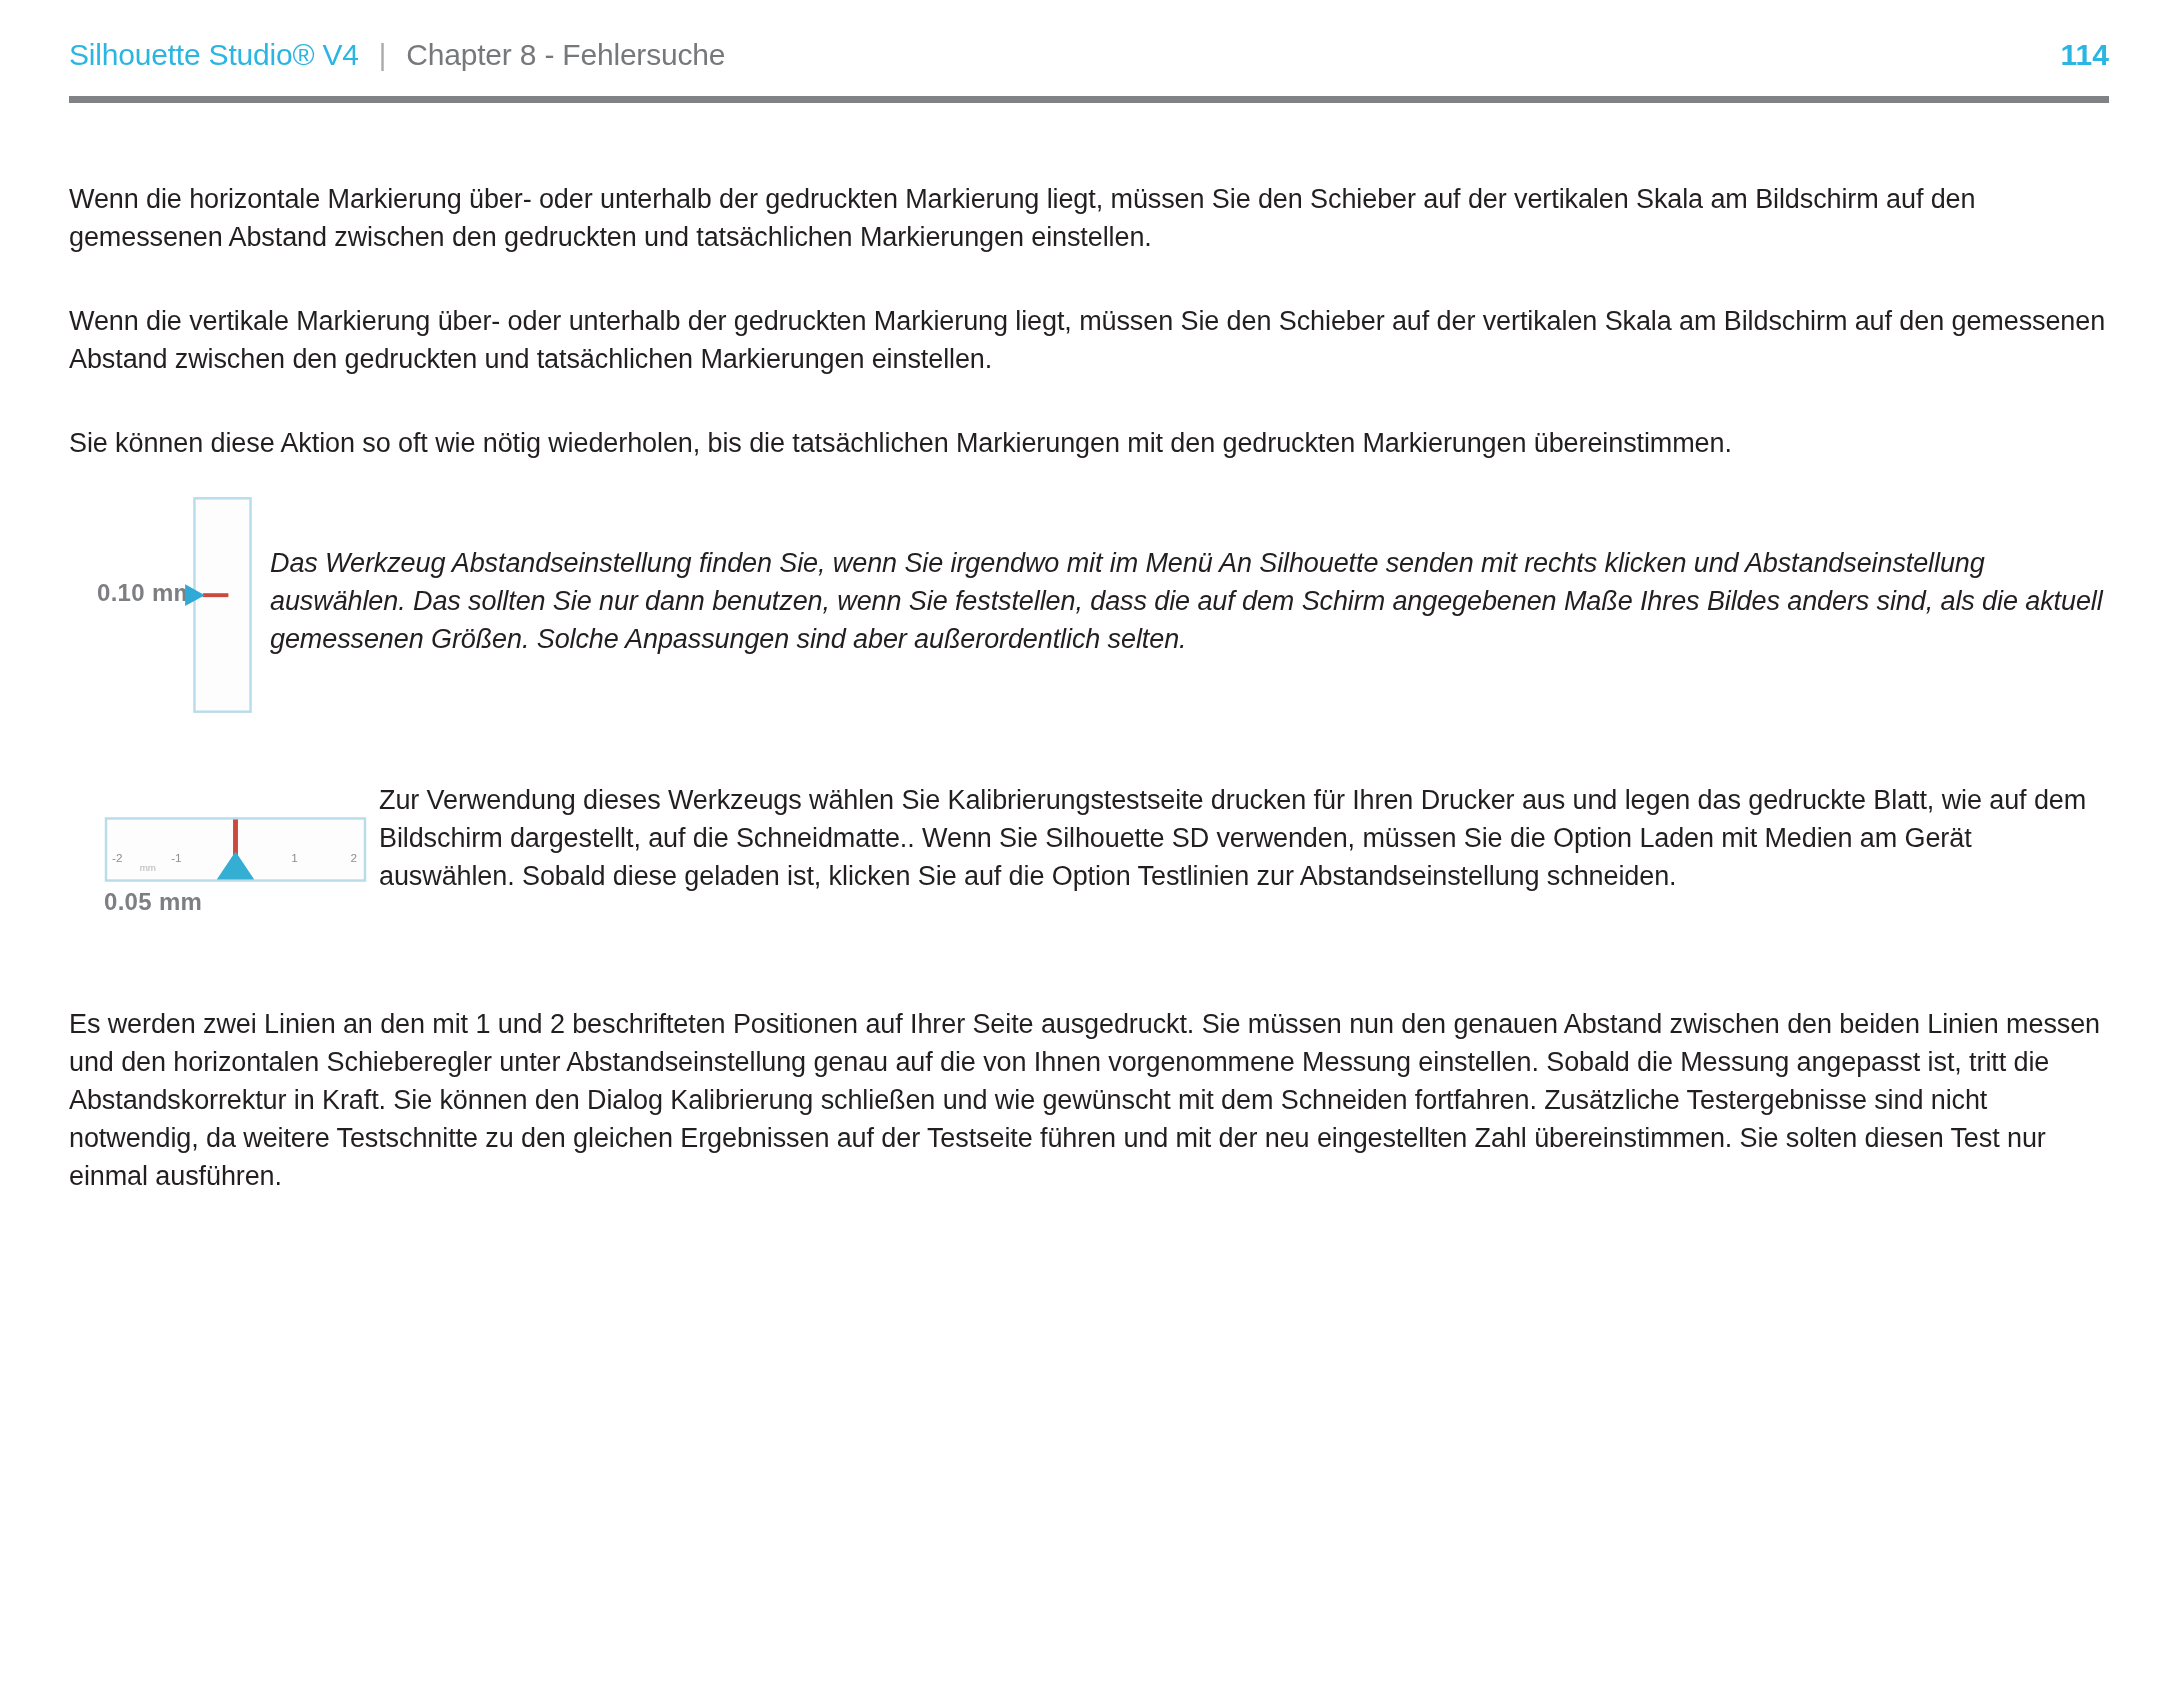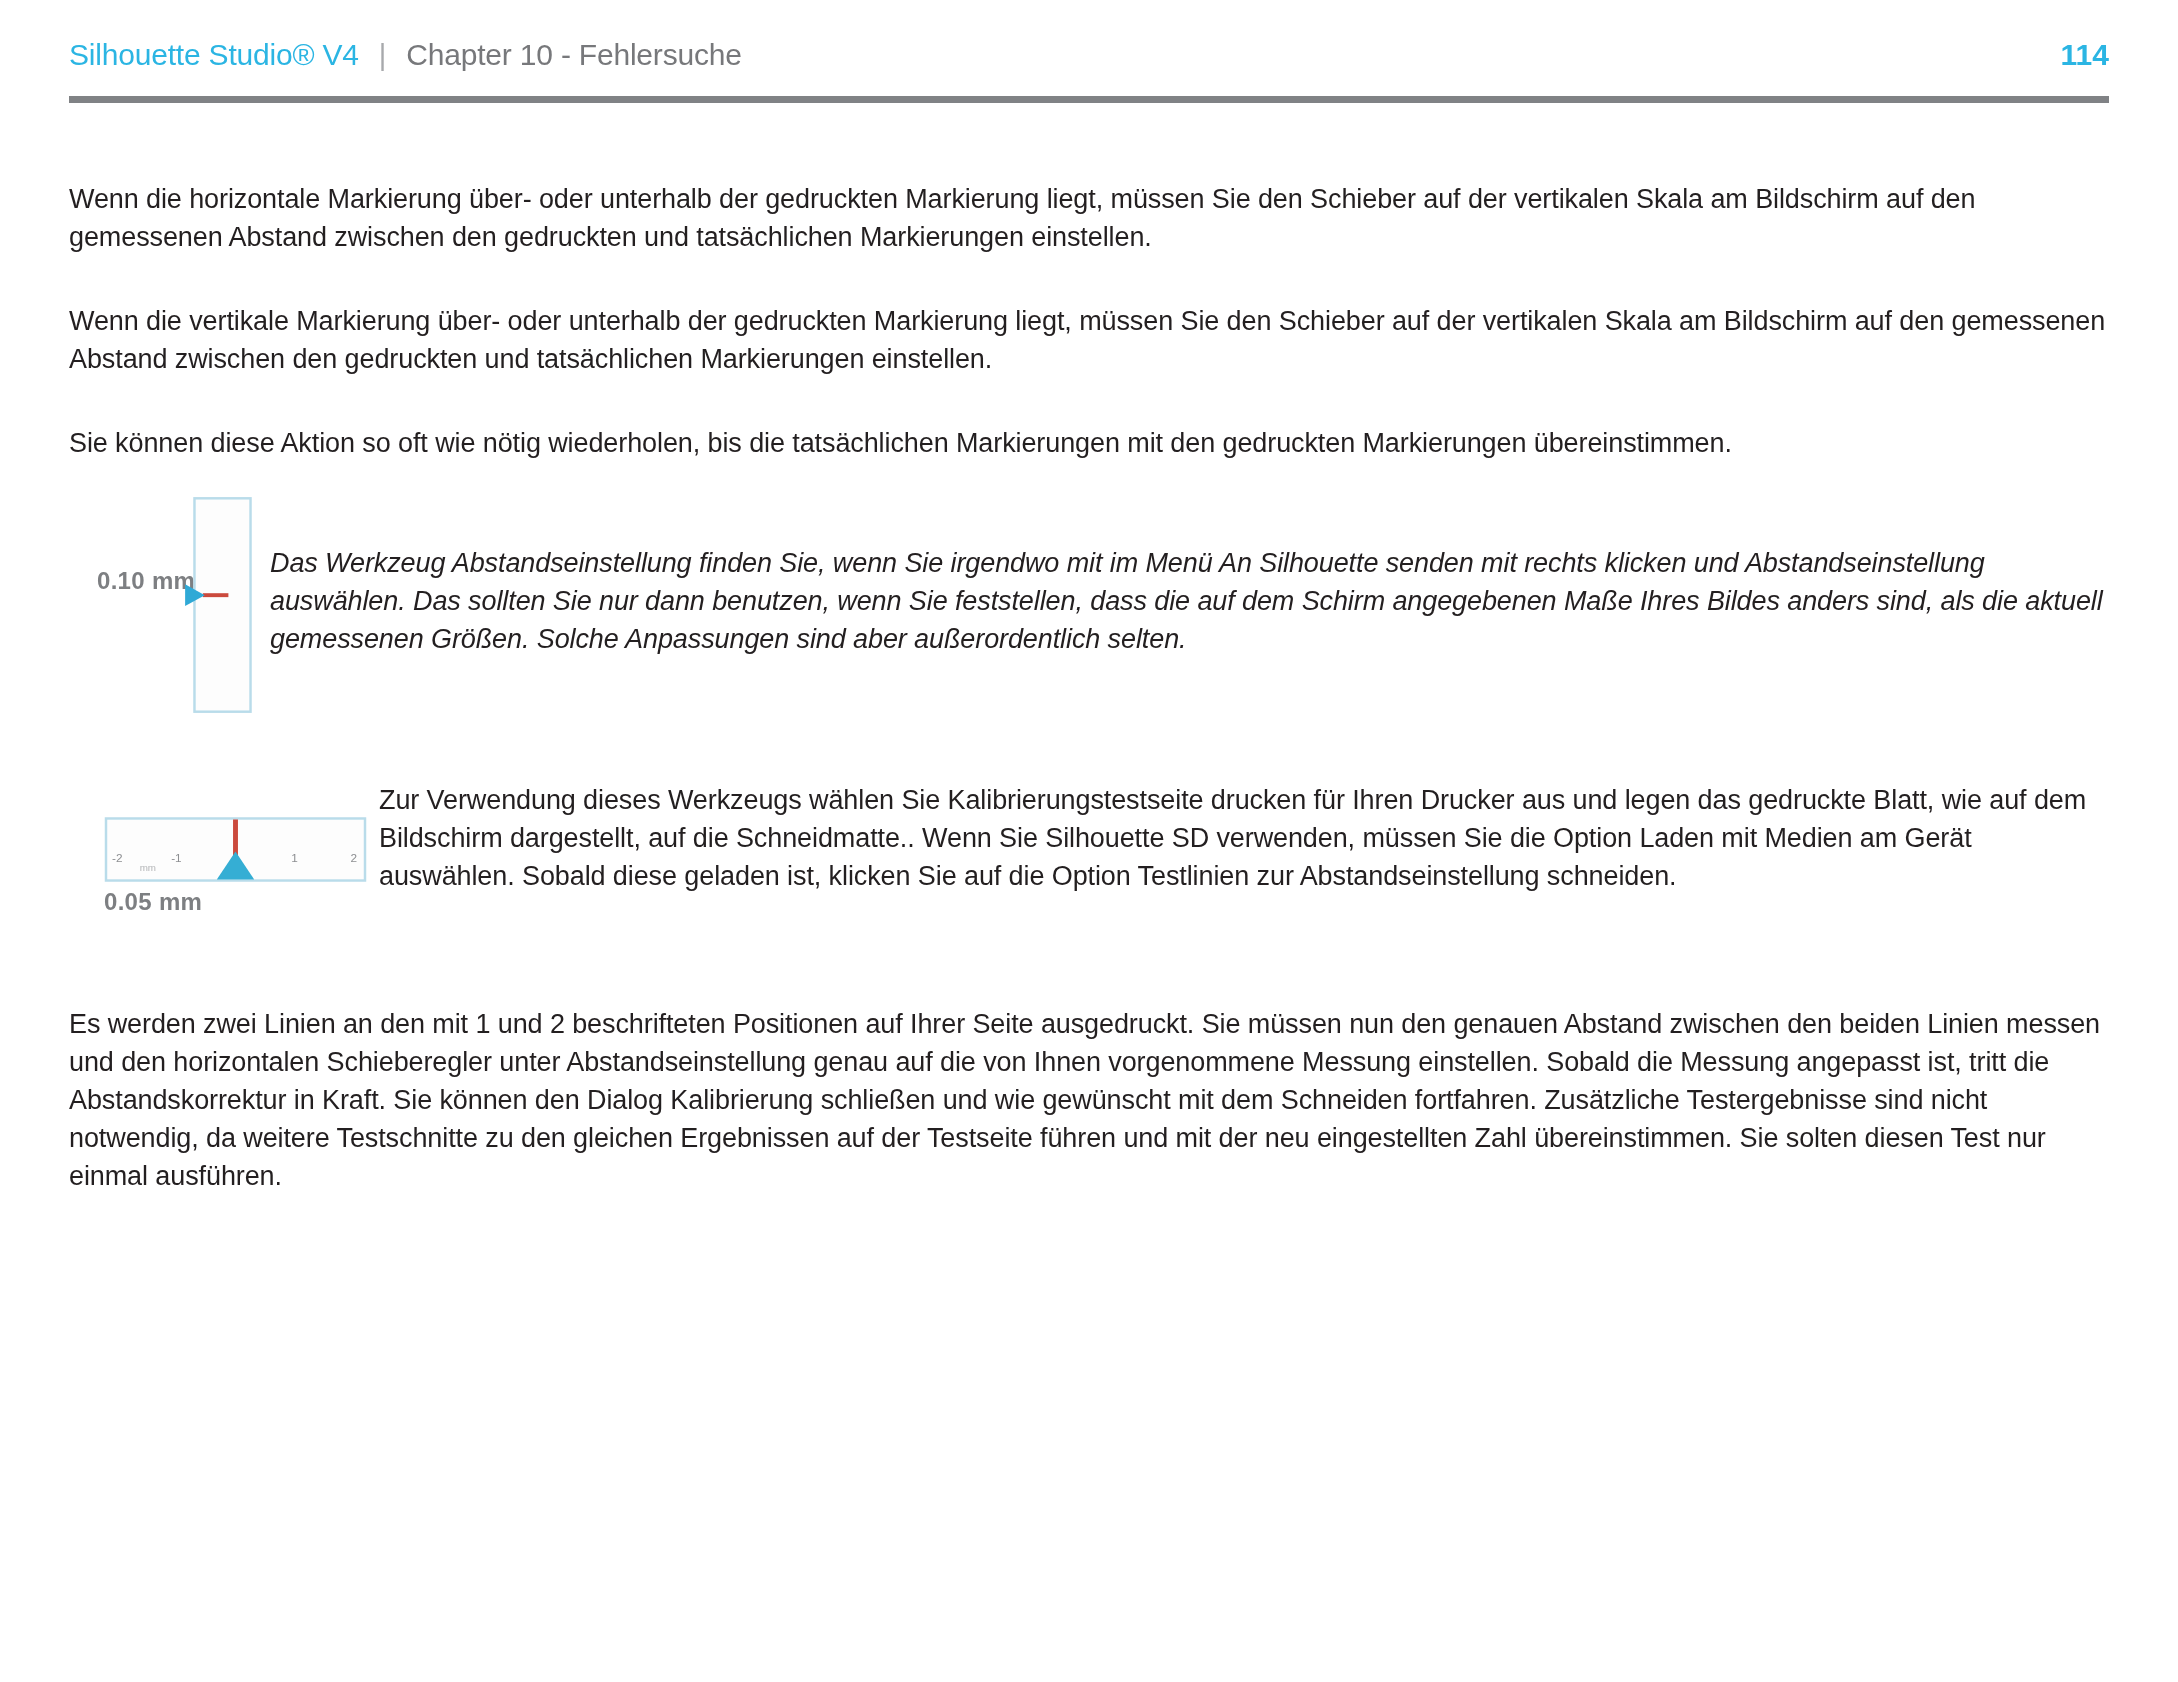--- a/index.html
+++ b/index.html
@@ -20,41 +20,41 @@
   .p1{margin-top:77px;}
   .p2{margin-top:46px;}
   .p3{margin-top:46px;}
   .closing{margin-top:68px;}
 
   
   .figrow{display:flex;align-items:flex-start;}
   .row1{margin-top:34px;min-height:220px;}
   .row2{margin-top:65px;min-height:156px;}
   .fig1{position:relative;width:201px;flex:none;height:220px;}
-  .fig1 .rlabel{position:absolute;left:28px;top:71px;}
+  .fig1 .rlabel{position:absolute;left:28px;top:83px;}
   .fig1 svg{position:absolute;left:124px;top:0;}
   .fig2{position:relative;width:310px;flex:none;height:156px;}
   .fig2 svg{position:absolute;left:35px;top:36px;}
   .fig2 .rlabel{position:absolute;left:35px;top:107px;width:263px;text-align:left;}
   .rlabel{color:#7d7f82;font-size:24px;font-weight:600;letter-spacing:0.3px;white-space:nowrap;}
   .figtext1{flex:1;padding-top:48px;font-style:italic;}
   .figtext2{flex:1;padding-top:0;}
 
   .rnum{font-size:12px;fill:#8d8f92;text-anchor:middle;font-family:"Liberation Sans",sans-serif;}
   .runit{font-size:10px;fill:#b4b6b8;text-anchor:middle;font-family:"Liberation Sans",sans-serif;}
 </style>
 </head>
 <body>
 
 <div class="page">
 
   <div class="header">
     <span class="brand">Silhouette Studio® V4</span>
     <span class="hsep">|</span>
-    <span class="chapter">Chapter 10 - Fehlersuche</span>
+    <span class="chapter">Chapter 8 - Fehlersuche</span>
     <span class="pagenum">114</span>
   </div>
   <div class="rule"></div>
 
   <p class="para p1">Wenn die horizontale Markierung über- oder unterhalb der gedruckten Markierung liegt, müssen Sie den Schieber auf der vertikalen Skala am Bildschirm auf den gemessenen Abstand zwischen den gedruckten und tatsächlichen Markierungen einstellen.</p>
   <p class="para p2">Wenn die vertikale Markierung über- oder unterhalb der gedruckten Markierung liegt, müssen Sie den Schieber auf der vertikalen Skala am Bildschirm auf den gemessenen Abstand zwischen den gedruckten und tatsächlichen Markierungen einstellen.</p>
   <p class="para p3">Sie können diese Aktion so oft wie nötig wiederholen, bis die tatsächlichen Markierungen mit den gedruckten Markierungen übereinstimmen.</p>
 
   <div class="figrow row1">
     <div class="fig1">

